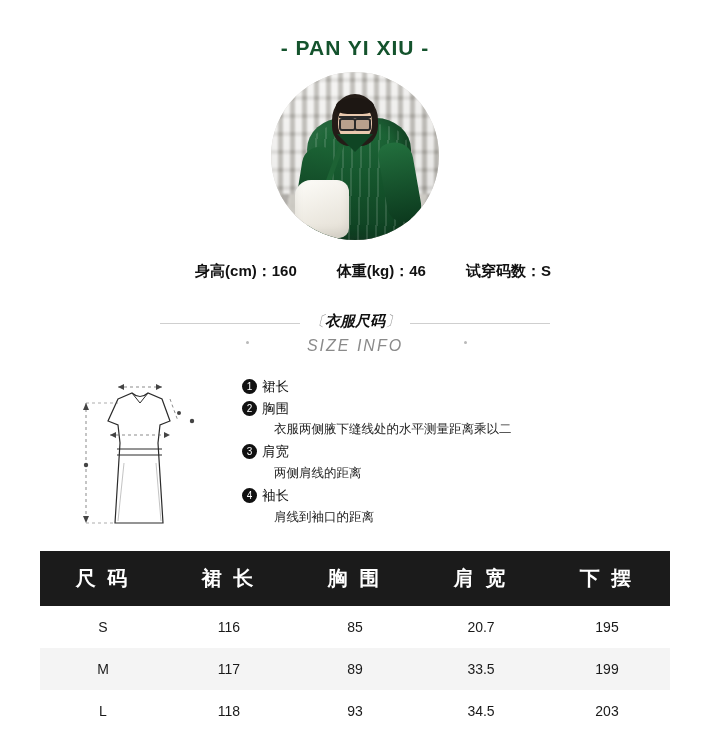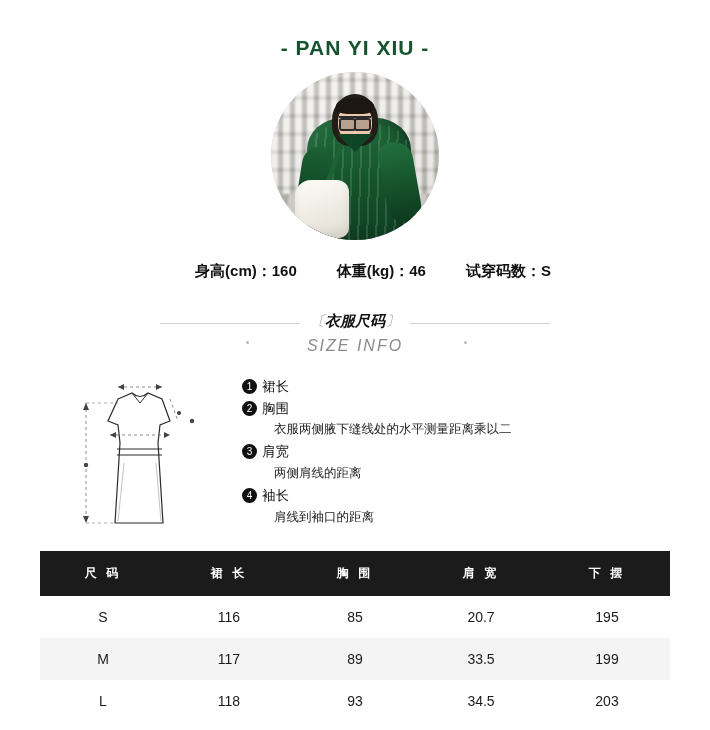--- a/index.html
+++ b/index.html
@@ -273,21 +273,21 @@
     width: 630px;
     border-collapse: collapse;
     font-size: 14px;
   }
   thead th {
     background: #1b1b1b;
     color: #fff;
     font-weight: bold;
     padding: 14px 0;
     letter-spacing: 3px;
-    font-size: 12px;
+    font-size: 20px;
   }
   tbody td {
     text-align: center;
     padding: 13px 0;
     color: #1a1a1a;
     font-size: 14px;
   }
   tbody tr:nth-child(even) {
     background: #f4f4f4;
   }

